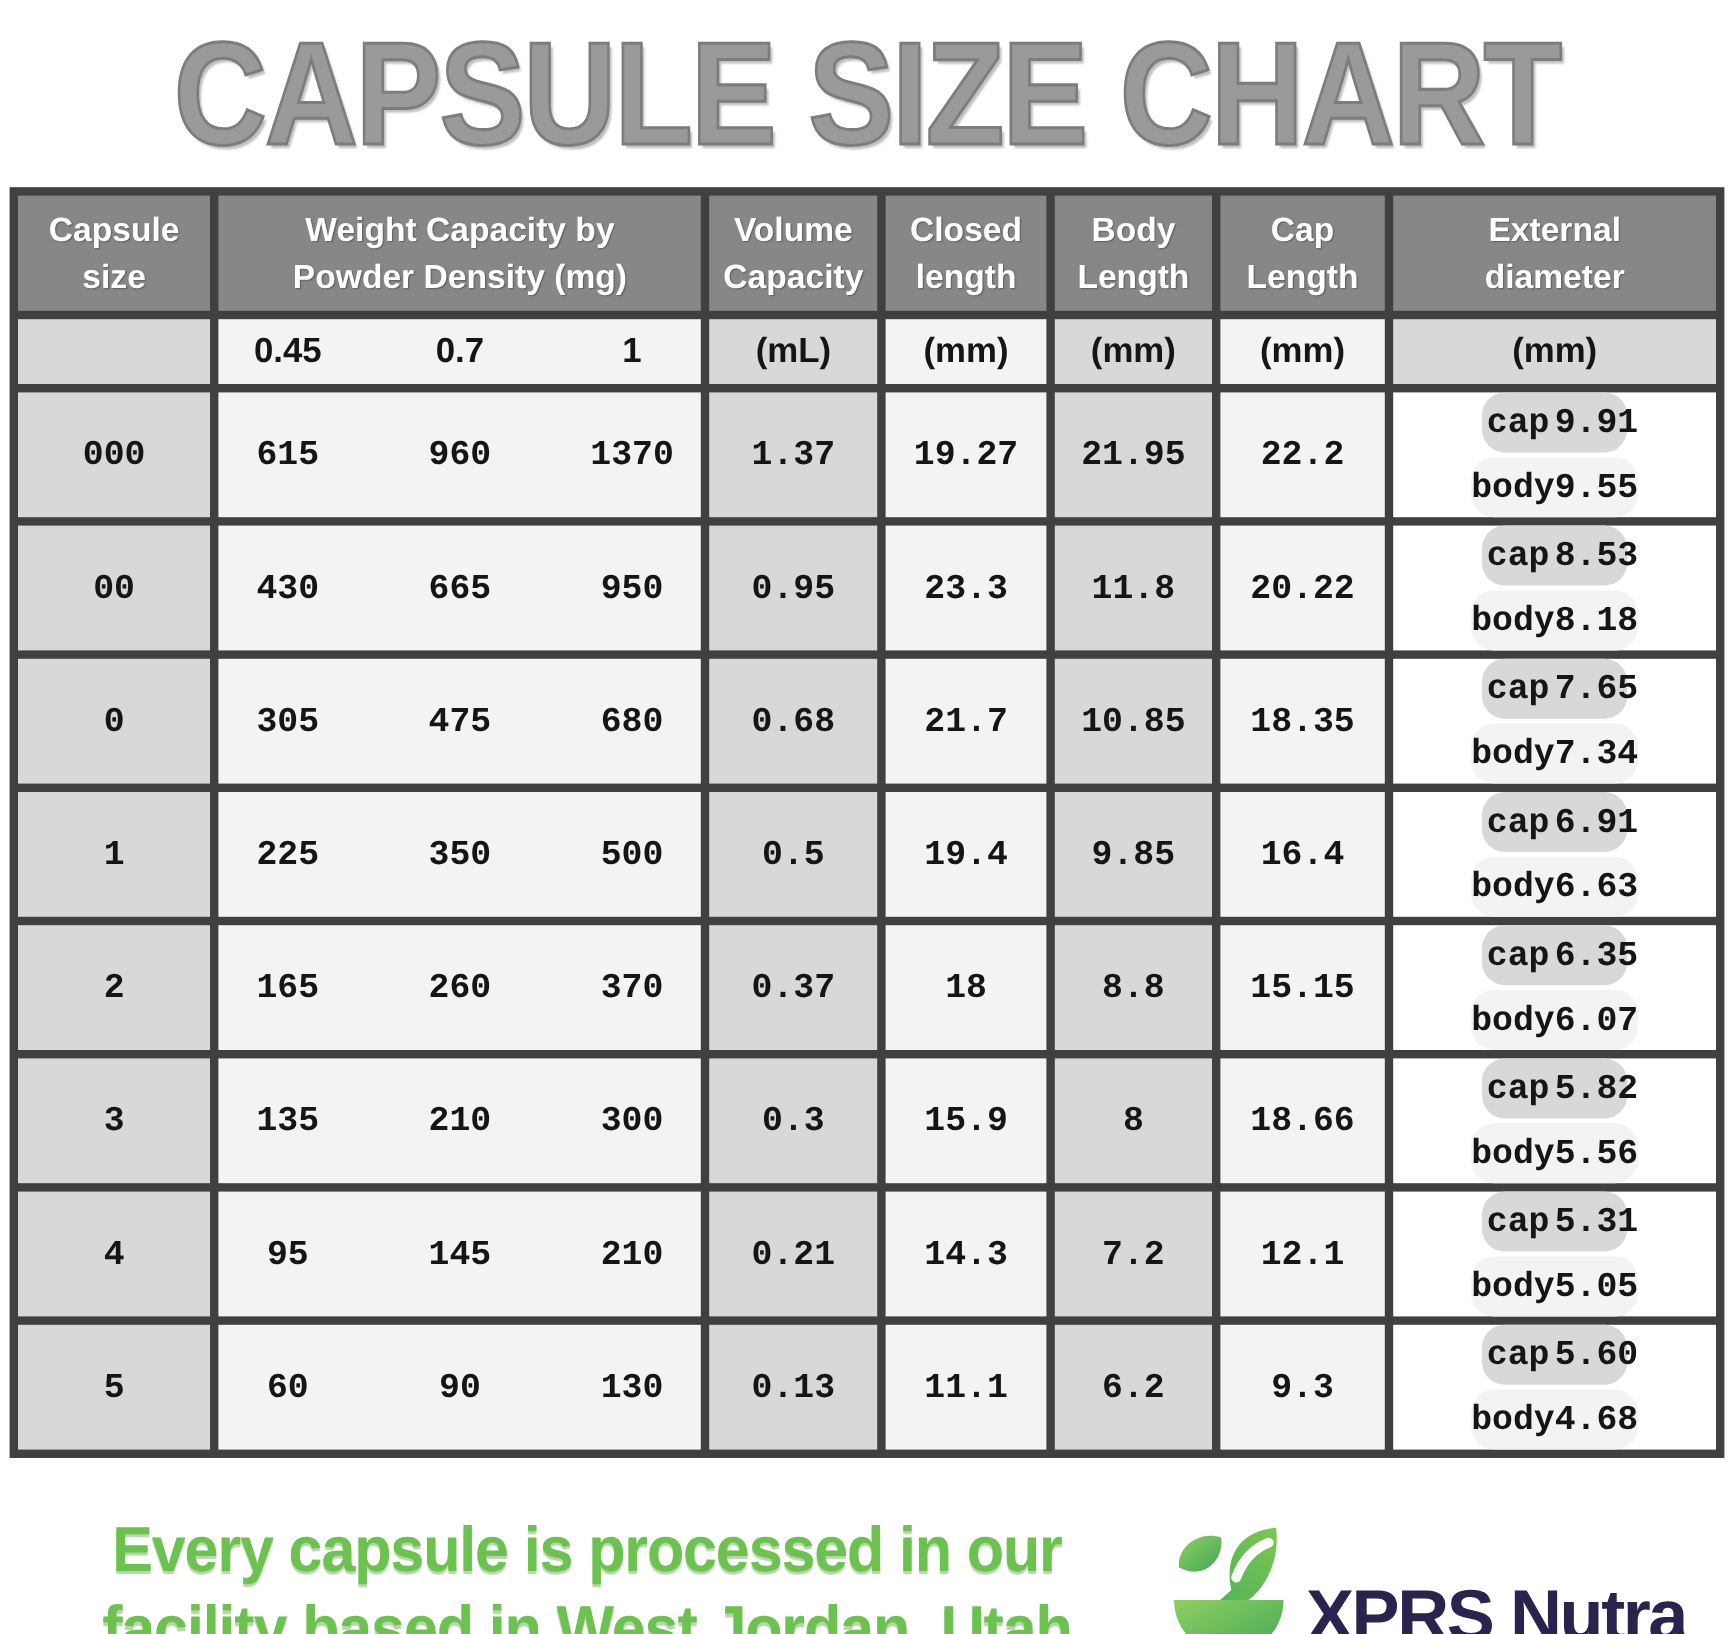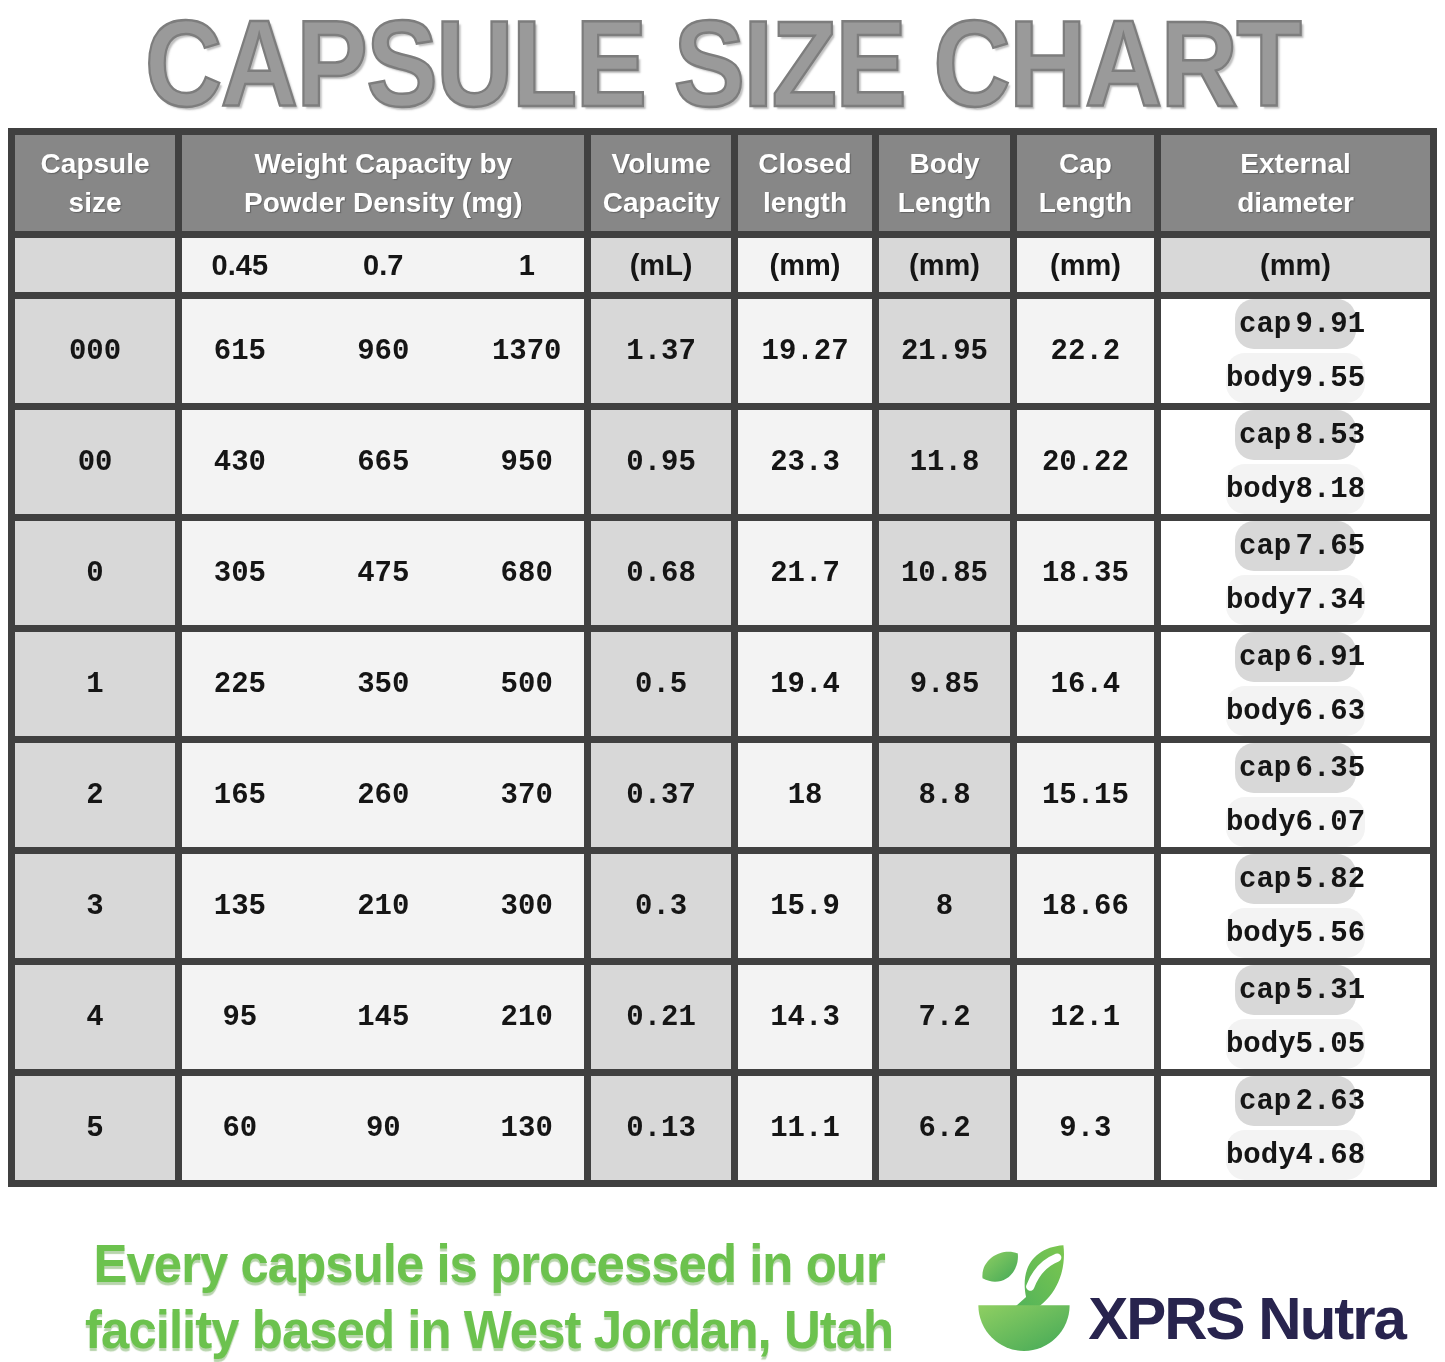--- a/index.html
+++ b/index.html
@@ -6,21 +6,21 @@
   html, body { margin: 0; padding: 0; }
   body {
     width: 1445px; height: 1362px;
     background: #ffffff;
     font-family: "Liberation Sans", sans-serif;
     overflow: hidden;
   }
 
   
   .title-wrap {
-    height: 128px;
+    height: 156px;
     display: flex; align-items: center; justify-content: center;
   }
   .page-title {
     margin: 0;
     font-size: 122px; font-weight: bold; line-height: 1;
     color: #9a9a9a;
     -webkit-text-stroke: 2.5px #7d7d7d;
     text-shadow: 3px 3px 2px rgba(110,110,110,0.45);
     letter-spacing: -2px;
     white-space: nowrap;
@@ -308,21 +308,21 @@
       <span>90</span>
       <span>130</span>
     </div>
     <div class="cell grey">0.13</div>
     <div class="cell light">11.1</div>
     <div class="cell grey">6.2</div>
     <div class="cell light">9.3</div>
     <div class="cell ext">
       <div class="ext-half grey">
         <span>cap</span>
-        <span>2.63</span>
+        <span>5.60</span>
       </div>
       <div class="ext-half light">
         <span>body</span>
         <span>4.68</span>
       </div>
     </div>
   </div>
 </div>
 
   <div class="footer">

